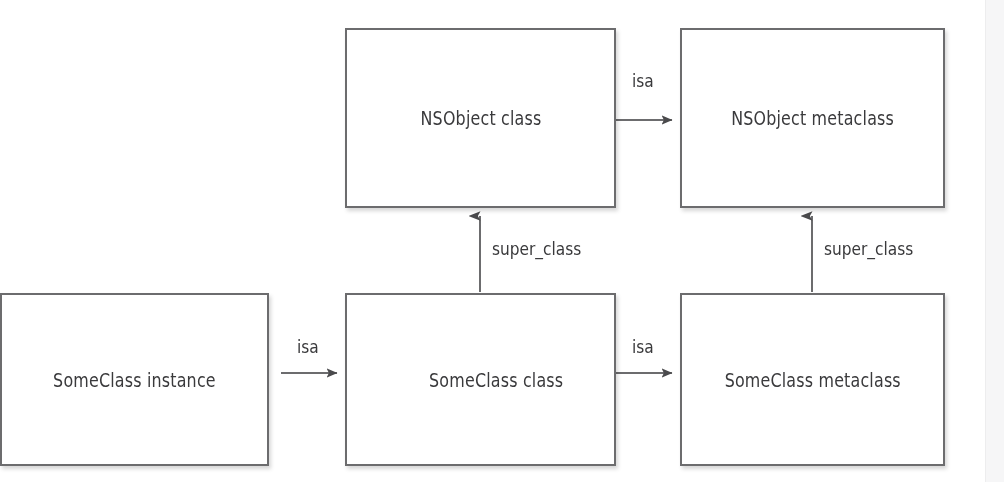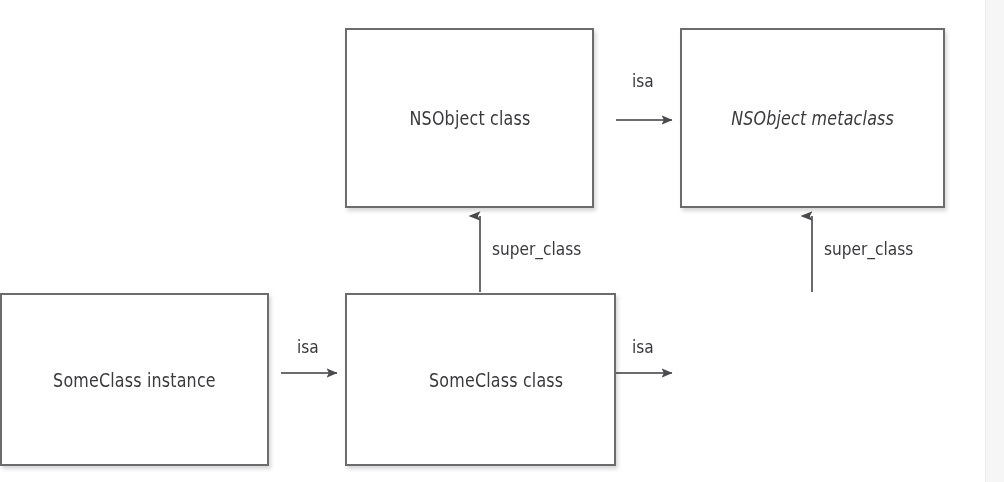--- a/index.html
+++ b/index.html
@@ -87,36 +87,39 @@
 
     <line x1="281" y1="373" x2="337" y2="373" stroke="#6c6c6e" stroke-width="2" marker-end="url(#arrowR)"></line>
 
     <line x1="616" y1="373" x2="672" y2="373" stroke="#6c6c6e" stroke-width="2" marker-end="url(#arrowR)"></line>
 
     <line x1="480" y1="292" x2="480" y2="216" stroke="#6c6c6e" stroke-width="2" marker-end="url(#arrowU)"></line>
 
     <line x1="812" y1="292" x2="812" y2="216" stroke="#6c6c6e" stroke-width="2" marker-end="url(#arrowU)"></line>
   </svg>
 
-  <div class="node" style="left:345px; top:28px; width:249px; height:180px;">
+  <div class="node" style="left:345px; top:28px; width:271px; height:180px;">
     <span class="node-label">NSObject class</span>
   </div>
 
-  <div class="node" style="left:680px; top:28px; width:265px; height:180px;font-style:italic;">
+  <div class="node" style="left:680px; top:28px; width:265px; height:180px;">
     <span class="node-label">NSObject metaclass</span>
   </div>
 
   <div class="node" style="left:0; top:293px; width:269px; height:173px;">
     <span class="node-label">SomeClass instance</span>
   </div>
 
   <div class="node" style="left:345px; top:293px; width:271px; height:173px;padding-left:31px;">
     <span class="node-label">SomeClass class</span>
   </div>
 
+  <div class="node" style="left:680px; top:293px; width:265px; height:173px;">
+    <span class="node-label">SomeClass metaclass</span>
+  </div>
 
   <div class="edge-label" style="left:632px; top:70px;">isa</div>
 
   <div class="edge-label" style="left:297px; top:336px;">isa</div>
 
   <div class="edge-label" style="left:632px; top:336px;">isa</div>
 
   <div class="edge-label" style="left:492px; top:238px;">super_class</div>
 
   <div class="edge-label" style="left:824px; top:238px;">super_class</div>

